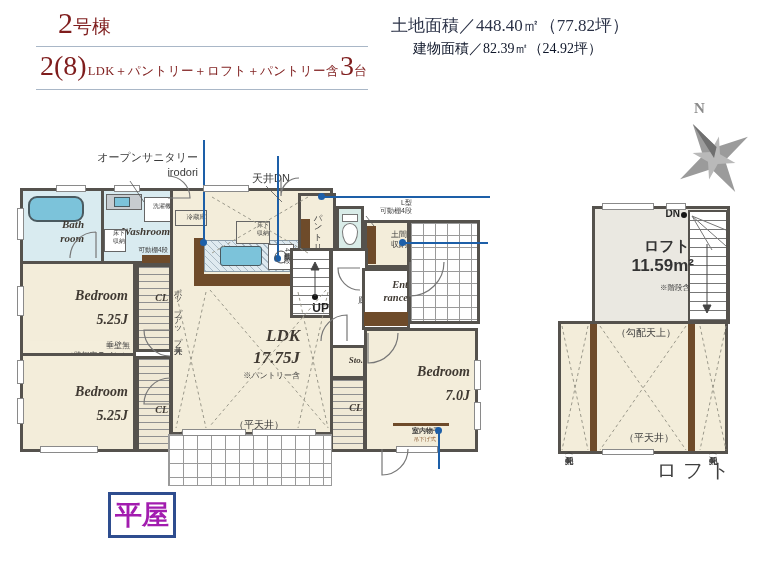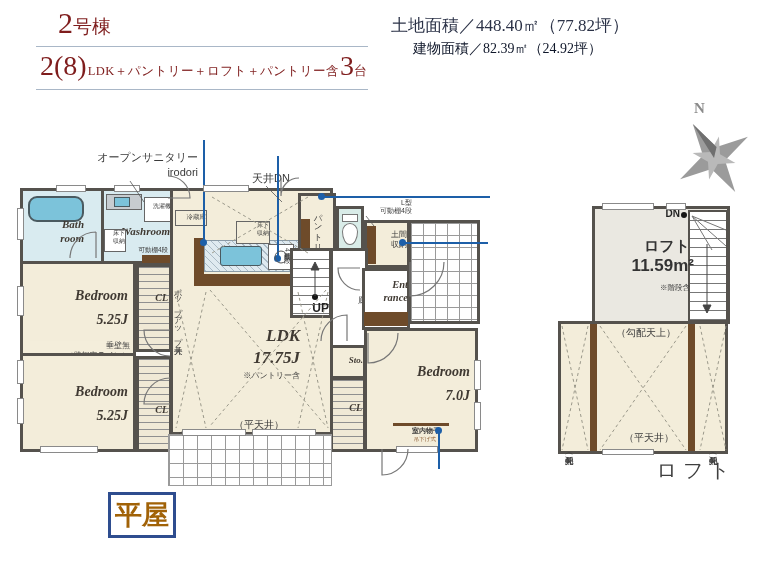--- a/index.html
+++ b/index.html
@@ -237,15 +237,15 @@
       <path d="M366,216 L374,226"></path>
     </g>
     <circle cx="281" cy="257" r="6" stroke="#555" fill="none" stroke-width="1"></circle>
     <g transform="translate(714,158) rotate(-32)">
       <polygon points="0,-40 8,-8 40,0 8,8 0,40 -8,8 -40,0 -8,-8" fill="#9b9b9b"></polygon>
       <polygon points="0,-22 5,-5 22,0 5,5 0,22 -5,5 -22,0 -5,-5" transform="rotate(45)" fill="#b9b9b9"></polygon>
       <polygon points="0,-40 8,-8 0,0" fill="#6f6f6f"></polygon>
     </g>
   </svg>
 
-  <div class="abs" style="left:108px;top:492px;width:68px;height:46px;border:3px solid #2e4d8f;display:flex;align-items:center;justify-content:center;font-size:27px;font-weight:bold;color:#a16207;">平屋</div>
+  <div class="abs" style="left:108px;top:492px;width:68px;height:46px;border:3px solid #2e4d8f;display:flex;align-items:center;justify-content:center;font-size:27px;font-weight:bold;color:#a21caf;">平屋</div>
 
 </div>
 
 </body></html>

